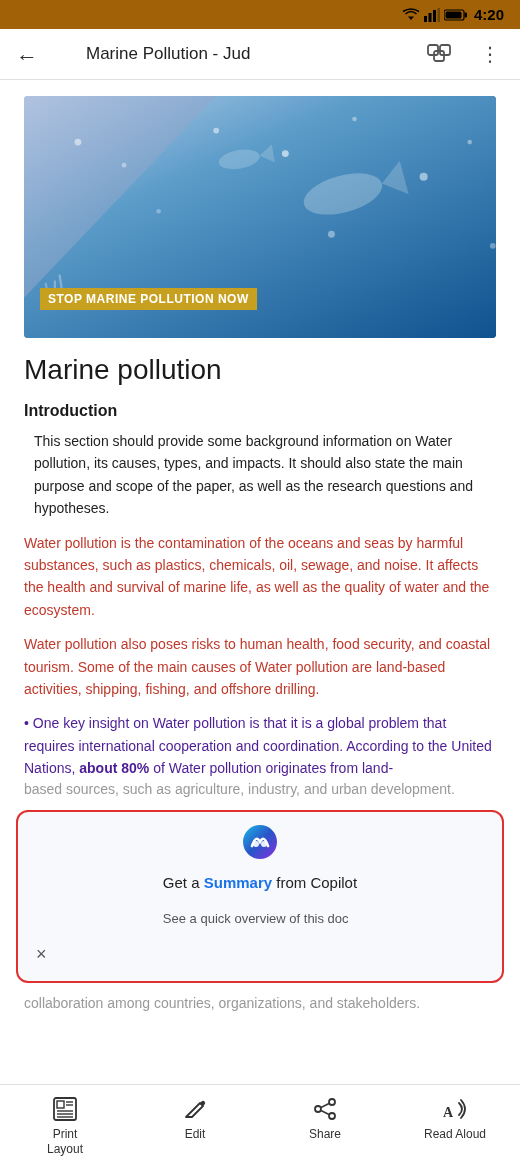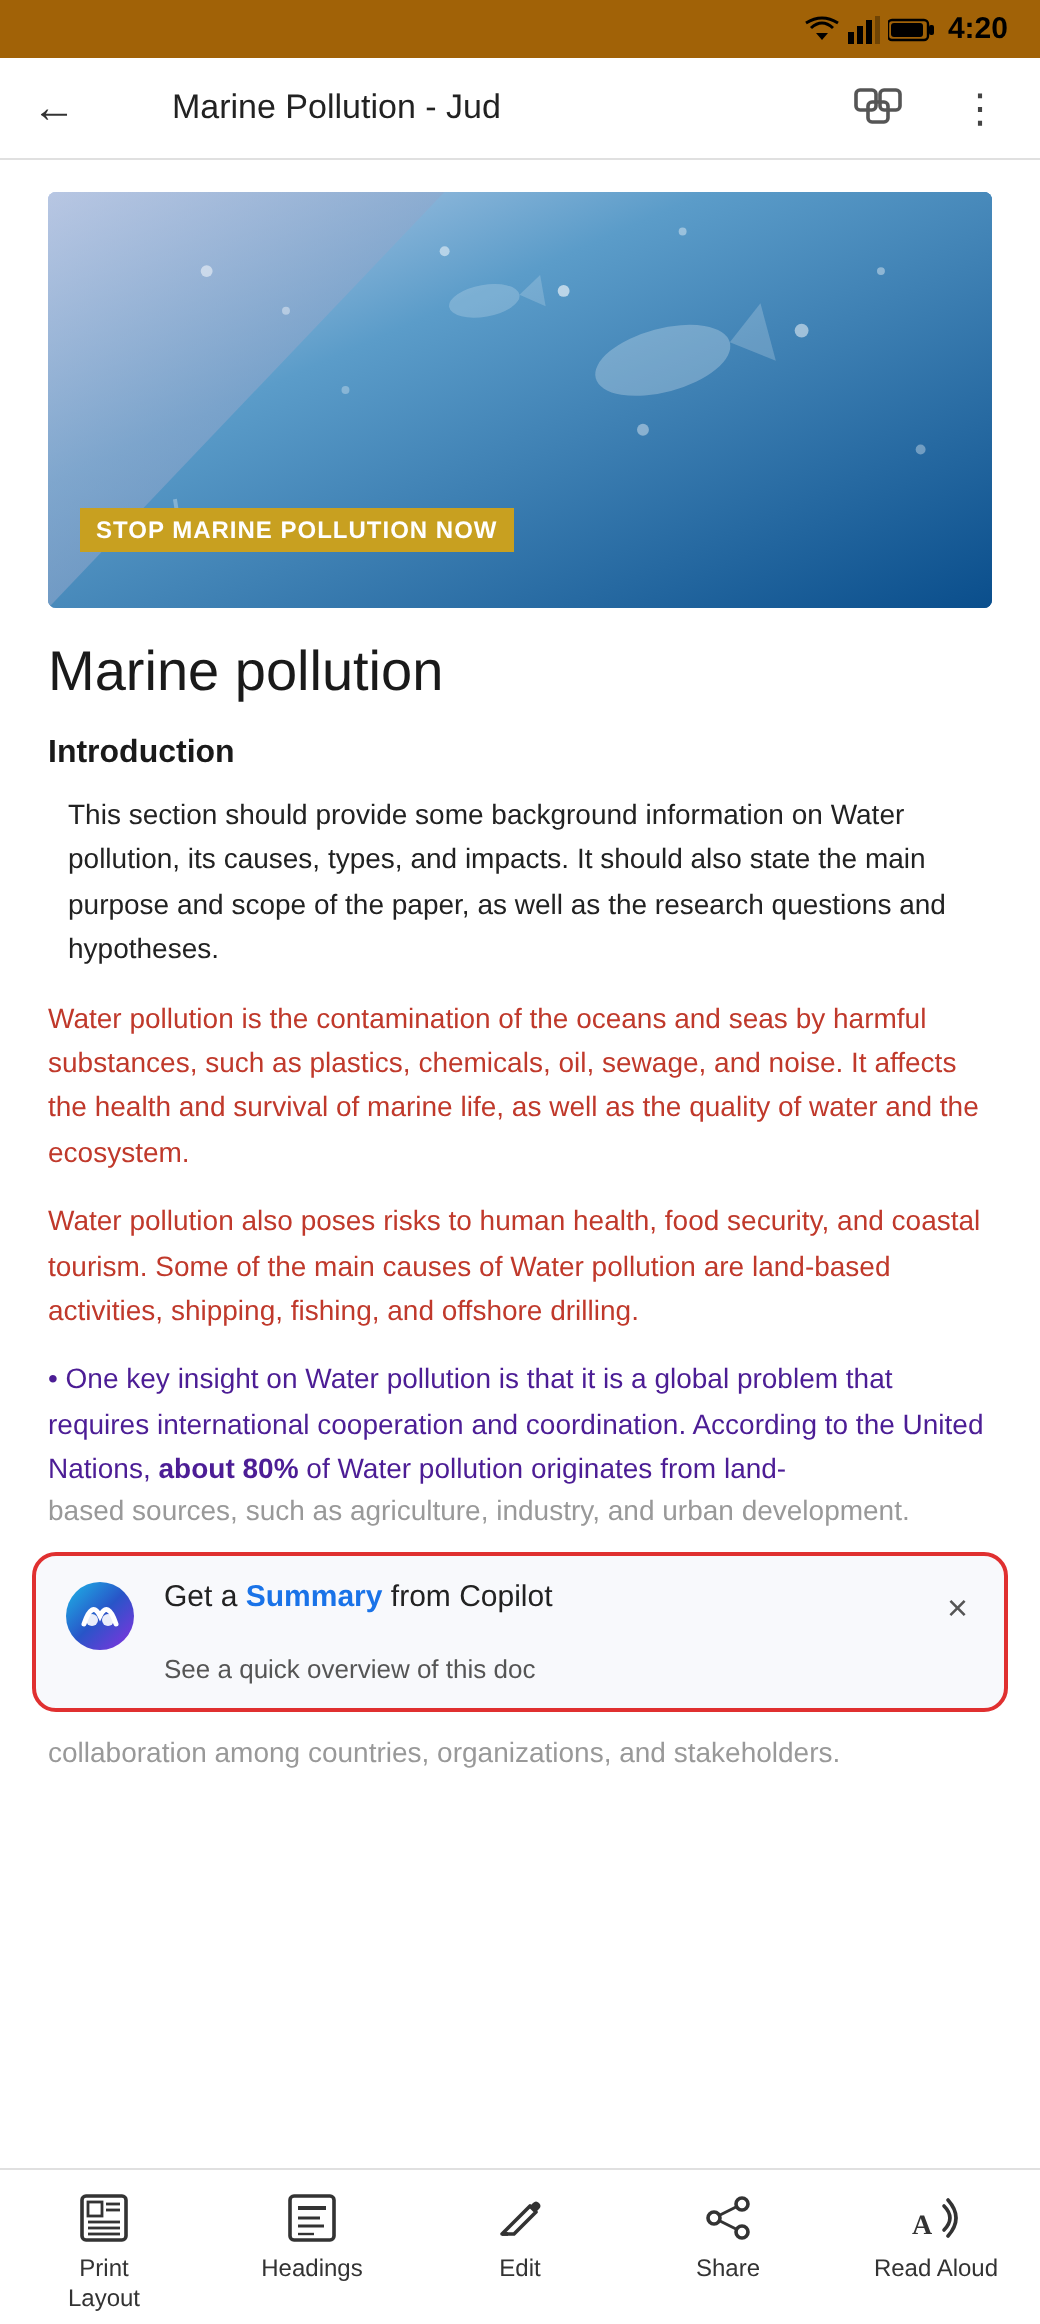--- a/index.html
+++ b/index.html
@@ -69,21 +69,21 @@
       overflow-y: auto;
       padding: 0 0 10px 0;
       position: relative;
     }
 
     
     .hero-image {
       margin: 16px 24px;
       border-radius: 4px;
       overflow: hidden;
-      height: 208px;
+      height: 242px;
       background: linear-gradient(135deg, #b0c4e8 0%, #6fa3d0 30%, #1a7abf 60%, #0d5a9e 100%);
       position: relative;
     }
     .hero-overlay {
       position: absolute;
       bottom: 0;
       left: 0;
       right: 0;
       top: 0;
       background: linear-gradient(120deg, rgba(180,195,230,0.85) 0%, rgba(100,150,200,0.5) 40%, rgba(10,80,160,0.3) 100%);
@@ -148,23 +148,25 @@
       max-height: 22px;
     }
 
     
     .copilot-banner {
       margin: 10px 16px;
       border: 2px solid #e03030;
       border-radius: 12px;
       background: #f8f9fc;
       display: flex;
+      align-items: center;
       padding: 12px 14px;
       gap: 14px;
       position: relative;
+      flex-direction: column;
     }
     .copilot-logo {
       width: 36px;
       height: 36px;
       flex-shrink: 0;
     }
     .copilot-text {
       flex: 1;
     }
     .copilot-title {
@@ -375,30 +377,20 @@
       <rect x="6" y="6" width="7" height="7" fill="none" stroke="#333" stroke-width="1.4"></rect>
       <line x1="15" y1="7" x2="22" y2="7" stroke="#333" stroke-width="1.4"></line>
       <line x1="15" y1="10" x2="22" y2="10" stroke="#333" stroke-width="1.4"></line>
       <line x1="6" y1="16" x2="22" y2="16" stroke="#333" stroke-width="1.4"></line>
       <line x1="6" y1="19" x2="22" y2="19" stroke="#333" stroke-width="1.4"></line>
       <line x1="6" y1="22" x2="22" y2="22" stroke="#333" stroke-width="1.4"></line>
     </svg>
     <span class="toolbar-label">Print<br>Layout</span>
   </div>
 
-  <div class="toolbar-item">
-    <svg width="28" height="28" viewBox="0 0 28 28">
-      <rect x="3" y="3" width="22" height="22" rx="2" fill="none" stroke="#333" stroke-width="1.8"></rect>
-      <line x1="7" y1="9" x2="21" y2="9" stroke="#333" stroke-width="2"></line>
-      <line x1="7" y1="14" x2="18" y2="14" stroke="#333" stroke-width="1.5"></line>
-      <line x1="7" y1="18" x2="20" y2="18" stroke="#333" stroke-width="1.5"></line>
-      <line x1="7" y1="22" x2="15" y2="22" stroke="#333" stroke-width="1.2"></line>
-    </svg>
-    <span class="toolbar-label">Headings</span>
-  </div>
 
   <div class="toolbar-item">
     <svg width="28" height="28" viewBox="0 0 28 28">
       <path d="M5,22 L8,19 L19,8 L22,11 L11,22 Z" fill="none" stroke="#333" stroke-width="1.8" stroke-linejoin="round"></path>
       <path d="M19,8 L20.5,6.5 Q22,5 23.5,6.5 Q25,8 23.5,9.5 L22,11 Z" fill="#333"></path>
       <line x1="5" y1="22" x2="8" y2="22" stroke="#333" stroke-width="1.8"></line>
     </svg>
     <span class="toolbar-label">Edit</span>
   </div>
 

